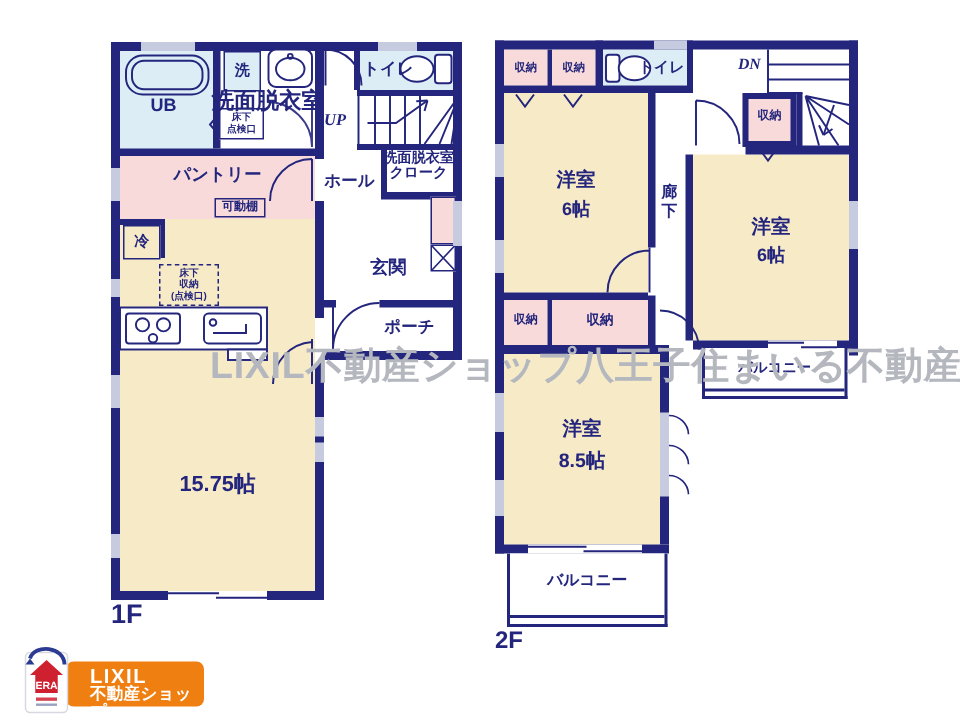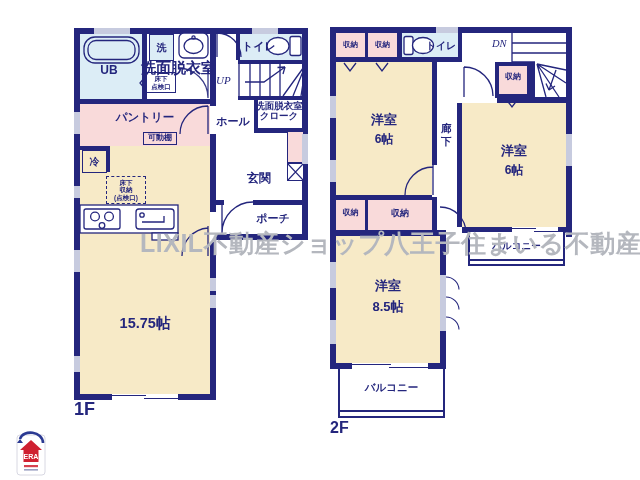--- a/index.html
+++ b/index.html
@@ -13,21 +13,21 @@
   .abs{position:absolute}
   .fill{position:absolute}
   .wall{position:absolute;background:var(--wall)}
   .win{position:absolute;background:var(--win)}
   .slide{position:absolute;background:#fff}
   .lbl{position:absolute;color:var(--navy);font-weight:bold;white-space:nowrap;line-height:1.1;z-index:6}
   .c{text-align:center}
   .bx{position:absolute;border:1px solid var(--navy);background:#fff;color:var(--navy);
       font-weight:bold;display:flex;align-items:center;justify-content:center;
       flex-direction:column;z-index:5;box-sizing:border-box;line-height:1.12;text-align:center}
-  .stair-dir{font-family:"Liberation Serif","DejaVu Serif",serif;font-style:italic;font-weight:normal}
+  .stair-dir{font-family:"Liberation Serif","DejaVu Serif",serif;font-style:italic;font-weight:bold}
   .vtext{width:13px;word-break:break-all;white-space:normal;line-height:13px}
   .balc{position:absolute;background:#fff;border:2px solid var(--wall);border-top:none;box-sizing:border-box;z-index:2}
   .rail{position:absolute;background:var(--wall);z-index:3}
   .watermark{position:absolute;z-index:20;color:var(--wm);font-weight:bold;
              font-size:25px;letter-spacing:.5px;white-space:nowrap}
   svg.overlay{position:absolute;left:0;top:0;z-index:4}
   .logo{position:absolute;left:14px;top:427px;width:170px;height:52px;z-index:30}
   .logo-orange{position:absolute;left:30px;top:14px;width:92px;height:30px;background:var(--orange);
                border-radius:5px;color:#fff;font-weight:bold;padding:3px 0 0 16px;box-sizing:border-box;line-height:1.05}
   .logo-brand{font-size:13.5px;letter-spacing:1px}
@@ -261,20 +261,24 @@
   <div class="lbl c" style="left:368px;top:209px;width:64px;font-size:9px">収納</div>
   <div class="lbl c" style="left:336px;top:279px;width:104px;font-size:13px">洋室</div>
   <div class="lbl c" style="left:336px;top:300px;width:104px;font-size:13px">8.5帖</div>
   <div class="lbl c" style="left:468px;top:241px;width:97px;font-size:9.5px">バルコニー</div>
   <div class="lbl c" style="left:338px;top:382px;width:107px;font-size:10.5px">バルコニー</div>
   <div class="lbl" style="left:330px;top:419px;font-size:16px">2F</div>
 
   <div class="watermark" style="left:140px;top:227px">LIXIL不動産ショップ八王子住まいる不動産</div>
 
   <div class="logo">
+    <div class="logo-orange">
+      <div class="logo-brand">LIXIL</div>
+      <div class="logo-sub">不動産ショップ</div>
+    </div>
     <svg width="34" height="52" viewBox="0 0 34 52" style="position:absolute;left:0;top:0">
       <rect x="3" y="8" width="28" height="40" rx="3" fill="#fff" stroke="#d8d8e2" stroke-width="1"></rect>
       <path d="M29,16 C29,4 9,2 6,12" stroke="#2b3a92" stroke-width="2.6" fill="none"></path>
       <path d="M6,12 l-3,4 l6,0 z" fill="#2b3a92"></path>
       <path d="M17,13 L28,23 H24.5 V35 H9.5 V23 H6 Z" fill="#cf2030"></path>
       <text x="17" y="32" font-size="7" font-weight="bold" fill="#fff" text-anchor="middle" font-family="Liberation Sans, sans-serif">ERA</text>
       <rect x="10" y="38" width="14" height="2.2" fill="#cf2030" opacity=".85"></rect>
       <rect x="10" y="42" width="14" height="1.6" fill="#9aa0c2"></rect>
     </svg>
   </div>

